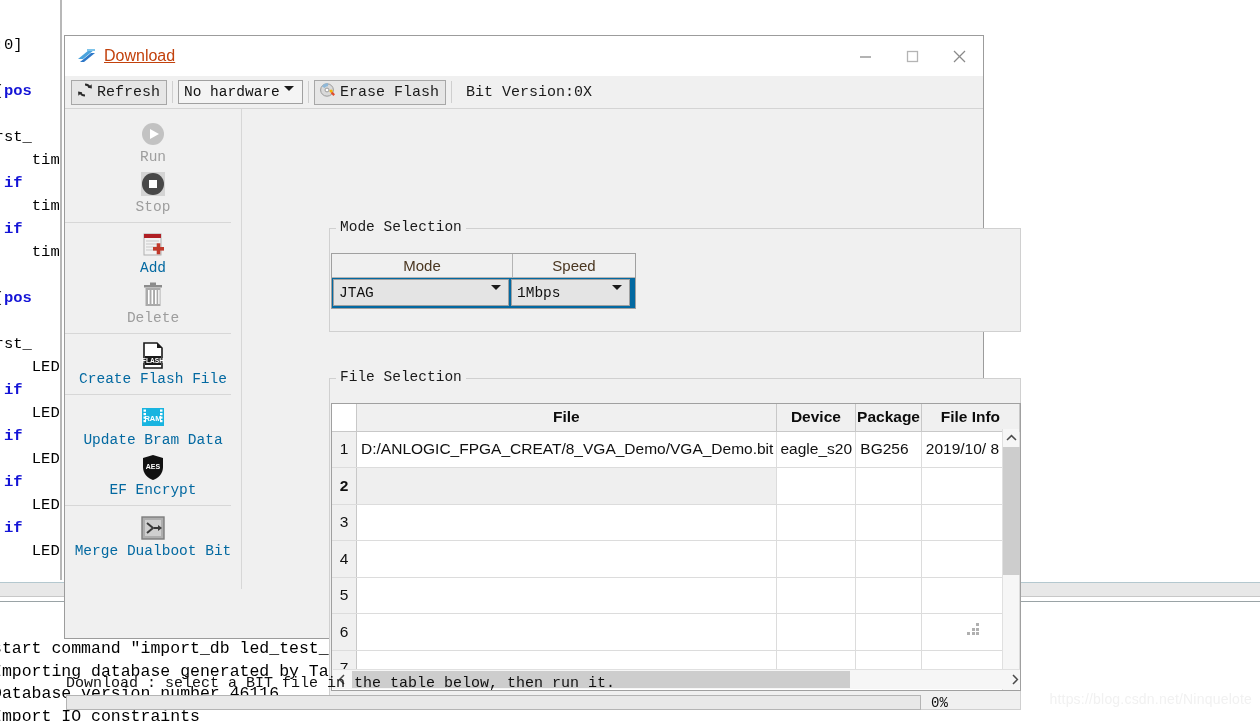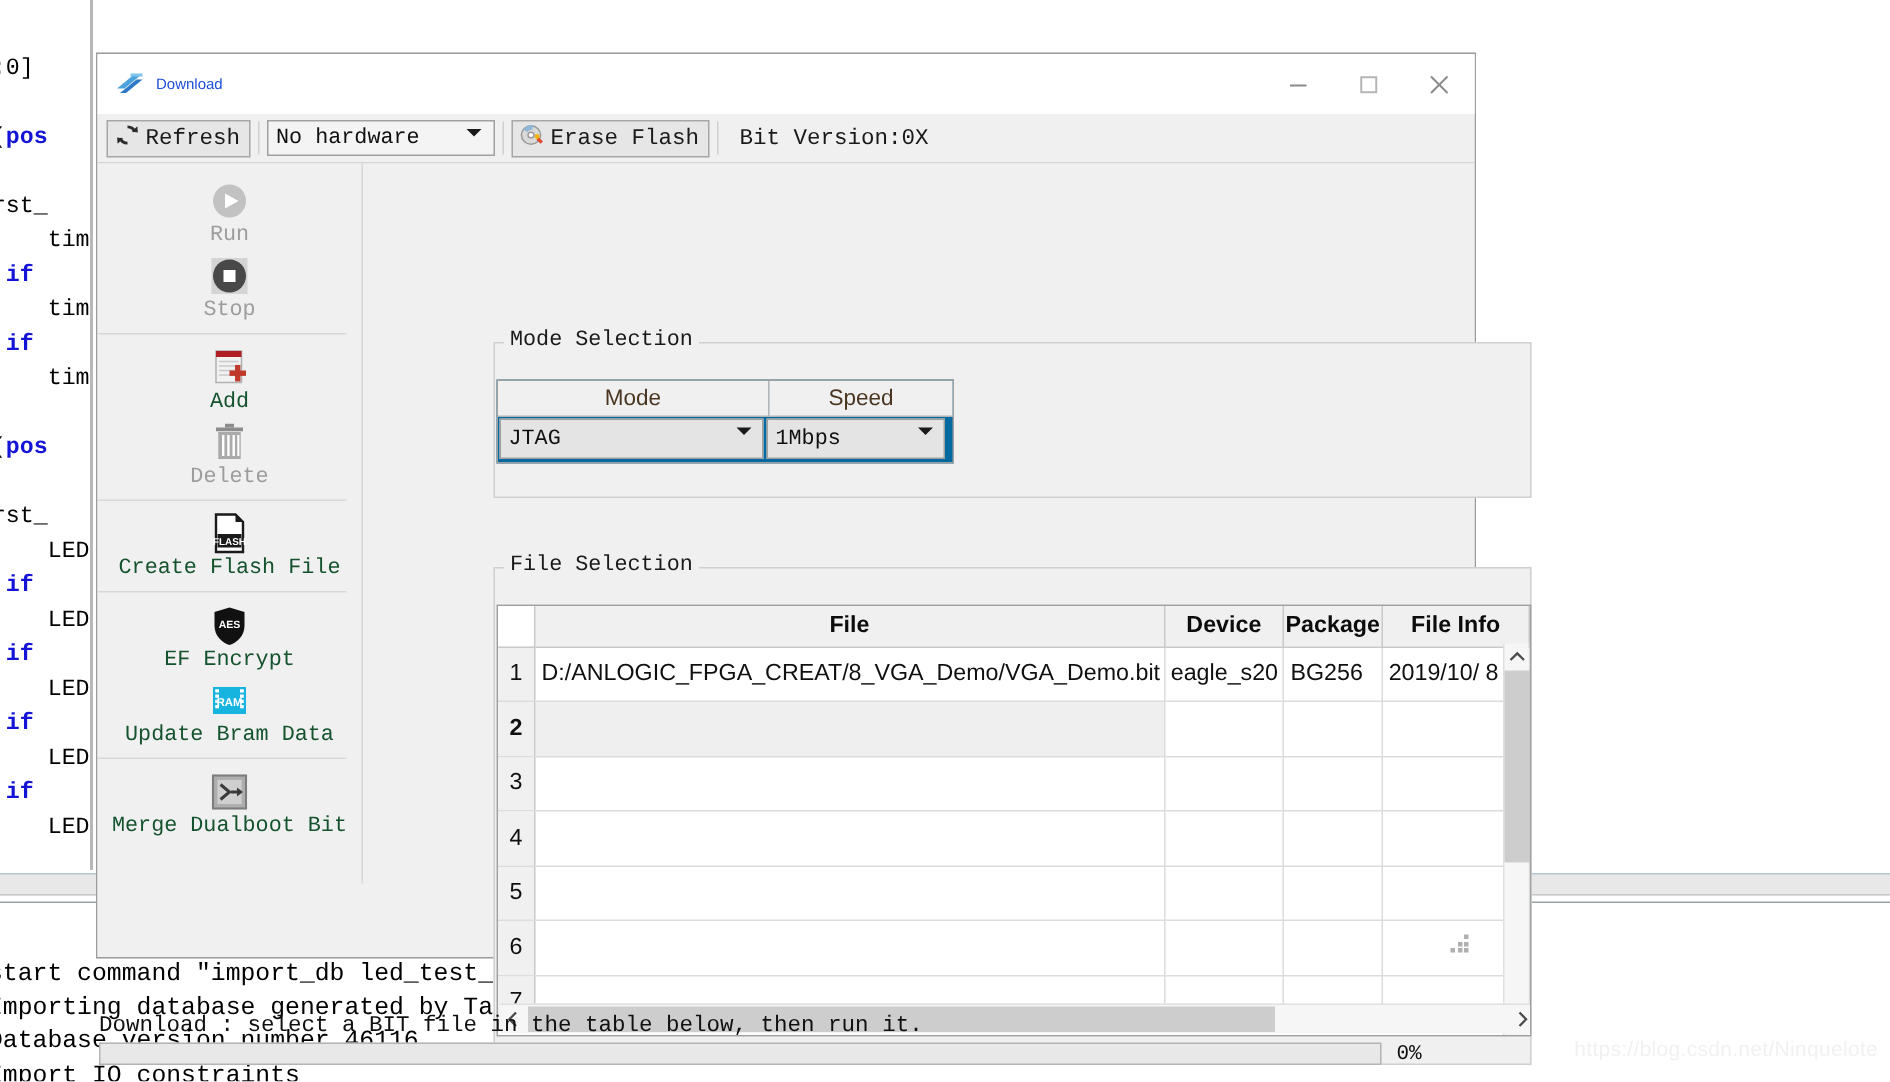--- a/index.html
+++ b/index.html
@@ -63,21 +63,21 @@
     border: 1px solid #9c9c9c;
     box-shadow: 0 0 0 0 rgba(0,0,0,0);
   }
   .titlebar {
     position: relative; height: 40px; background: #ffffff;
     border-bottom: 1px solid #ffffff;
   }
   .title-left { display: flex; align-items: center; height: 40px; padding-left: 12px; gap: 8px; }
   .app-logo { width: 19px; height: 16px; position: relative; flex: none; }
   .title-text {
-    font-family: "Liberation Sans", sans-serif; font-size: 10px; color: #1d4ed8;
+    font-family: "Liberation Sans", sans-serif; font-size: 16px; color: #c2410c; text-decoration: underline;
   }
   .win-btns { position: absolute; right: 0; top: 0; height: 40px; display: flex; }
   .win-btn {
     width: 47px; height: 40px; display: flex; align-items: center; justify-content: center;
     background: #ffffff;
   }
   .win-btn svg { display: block; }
 
   .toolbar {
     position: relative; height: 33px; background: #f0f0f0;
@@ -85,21 +85,21 @@
     display: flex; align-items: center; padding-left: 6px; gap: 0px;
   }
   .tb-btn {
     display: flex; align-items: center; gap: 3px;
     height: 25px; padding: 0 6px 0 4px;
     border: 1px solid #a7a7a7; background: #e6e6e6;
     font-family: "Liberation Mono", monospace; font-size: 15px; color: #1a1a1a;
   }
   .tb-sep { width: 1px; height: 22px; background: #cfcfcf; margin: 0 5px; }
   .tb-combo {
-    position: relative; height: 24px; width: 152px;
+    position: relative; height: 24px; width: 125px;
     border: 1px solid #a0a0a0; background: #f4f4f4;
     display: flex; align-items: center; padding-left: 5px;
     font-family: "Liberation Mono", monospace; font-size: 14.5px; color: #101010;
   }
   .tb-combo .arrow { position: absolute; right: 8px; top: 10px; }
   .tb-label {
     font-family: "Liberation Mono", monospace; font-size: 15px; color: #1a1a1a;
     margin-left: 9px;
   }
   .arrow-dn {
@@ -117,21 +117,21 @@
   .sb-item {
     display: flex; flex-direction: column; align-items: center; justify-content: center;
     padding: 3px 0 2px 0;
   }
   .sb-icon { height: 28px; display: flex; align-items: center; justify-content: center; }
   .sb-label {
     font-family: "Liberation Mono", monospace; font-size: 14.5px;
     margin-top: 1px; white-space: nowrap;
   }
   .sb-label.dim { color: #9d9d9d; }
-  .sb-label.on  { color: #14532d; }
+  .sb-label.on  { color: #0369a1; }
   .sb-sep { height: 1px; background: #d7d7d7; margin: 5px 10px 5px 0; }
   .sidebar-divider {
     position: absolute; left: 176px; top: 0; width: 1px; height: 480px; background: #d7d7d7;
   }
 
   
   .group {
     position: absolute; border: 1px solid #d0d0d0; background: #f0f0f0;
   }
   .group > .legend {
@@ -381,45 +381,45 @@
                 <polygon points="17,1 22,6 17,6" fill="#1a1a1a"></polygon>
                 <rect x="5" y="14" width="16" height="9" fill="#1a1a1a"></rect>
                 <text x="13" y="21" font-family="Liberation Sans, sans-serif" font-size="6.6" font-weight="bold" fill="#ffffff" text-anchor="middle">FLASH</text>
               </svg>
             </span>
             <span class="sb-label on">Create Flash File</span>
           </div>
           <div class="sb-sep"></div>
           <div class="sb-item">
             <span class="sb-icon">
-              <svg width="24" height="27" viewBox="0 0 24 27">
-                <path d="M12 1 L22 4 V13 C22 20 17 24.5 12 26 C7 24.5 2 20 2 13 V4 Z" fill="#111111"></path>
-                <text x="12" y="14.5" font-family="Liberation Sans, sans-serif" font-size="7" font-weight="bold" fill="#ffffff" text-anchor="middle">AES</text>
-              </svg>
-            </span>
-            <span class="sb-label on">EF Encrypt</span>
-          </div>
-          <div class="sb-item">
-            <span class="sb-icon">
               <svg width="28" height="24" viewBox="0 0 28 24">
                 <rect x="3" y="3" width="22" height="18" fill="#18b4e0"></rect>
                 <g fill="#ffffff">
                   <rect x="4.5" y="4.5" width="2.5" height="2.2"></rect>
                   <rect x="4.5" y="8" width="2.5" height="2.2"></rect>
                   <rect x="4.5" y="11.5" width="2.5" height="2.2"></rect>
                   <rect x="4.5" y="15" width="2.5" height="2.2"></rect>
                   <rect x="21" y="4.5" width="2.5" height="2.2"></rect>
                   <rect x="21" y="8" width="2.5" height="2.2"></rect>
                   <rect x="21" y="11.5" width="2.5" height="2.2"></rect>
                   <rect x="21" y="15" width="2.5" height="2.2"></rect>
                 </g>
                 <text x="14" y="15.5" font-family="Liberation Sans, sans-serif" font-size="7.5" font-weight="bold" fill="#ffffff" text-anchor="middle">RAM</text>
               </svg>
             </span>
             <span class="sb-label on">Update Bram Data</span>
+          </div>
+          <div class="sb-item">
+            <span class="sb-icon">
+              <svg width="24" height="27" viewBox="0 0 24 27">
+                <path d="M12 1 L22 4 V13 C22 20 17 24.5 12 26 C7 24.5 2 20 2 13 V4 Z" fill="#111111"></path>
+                <text x="12" y="14.5" font-family="Liberation Sans, sans-serif" font-size="7" font-weight="bold" fill="#ffffff" text-anchor="middle">AES</text>
+              </svg>
+            </span>
+            <span class="sb-label on">EF Encrypt</span>
           </div>
           <div class="sb-sep"></div>
           <div class="sb-item">
             <span class="sb-icon">
               <svg width="26" height="26" viewBox="0 0 26 26">
                 <rect x="2" y="2" width="22" height="22" fill="#aeaeae" stroke="#7d7d7d" stroke-width="1.4"></rect>
                 <rect x="5" y="5" width="16" height="16" fill="#cfcfcf"></rect>
                 <path d="M7 8 L13 13 L7 18" fill="none" stroke="#3a3a3a" stroke-width="2"></path>
                 <path d="M14 13 L20 13" stroke="#3a3a3a" stroke-width="2"></path>
                 <polygon points="18,10 22,13 18,16" fill="#3a3a3a"></polygon>

